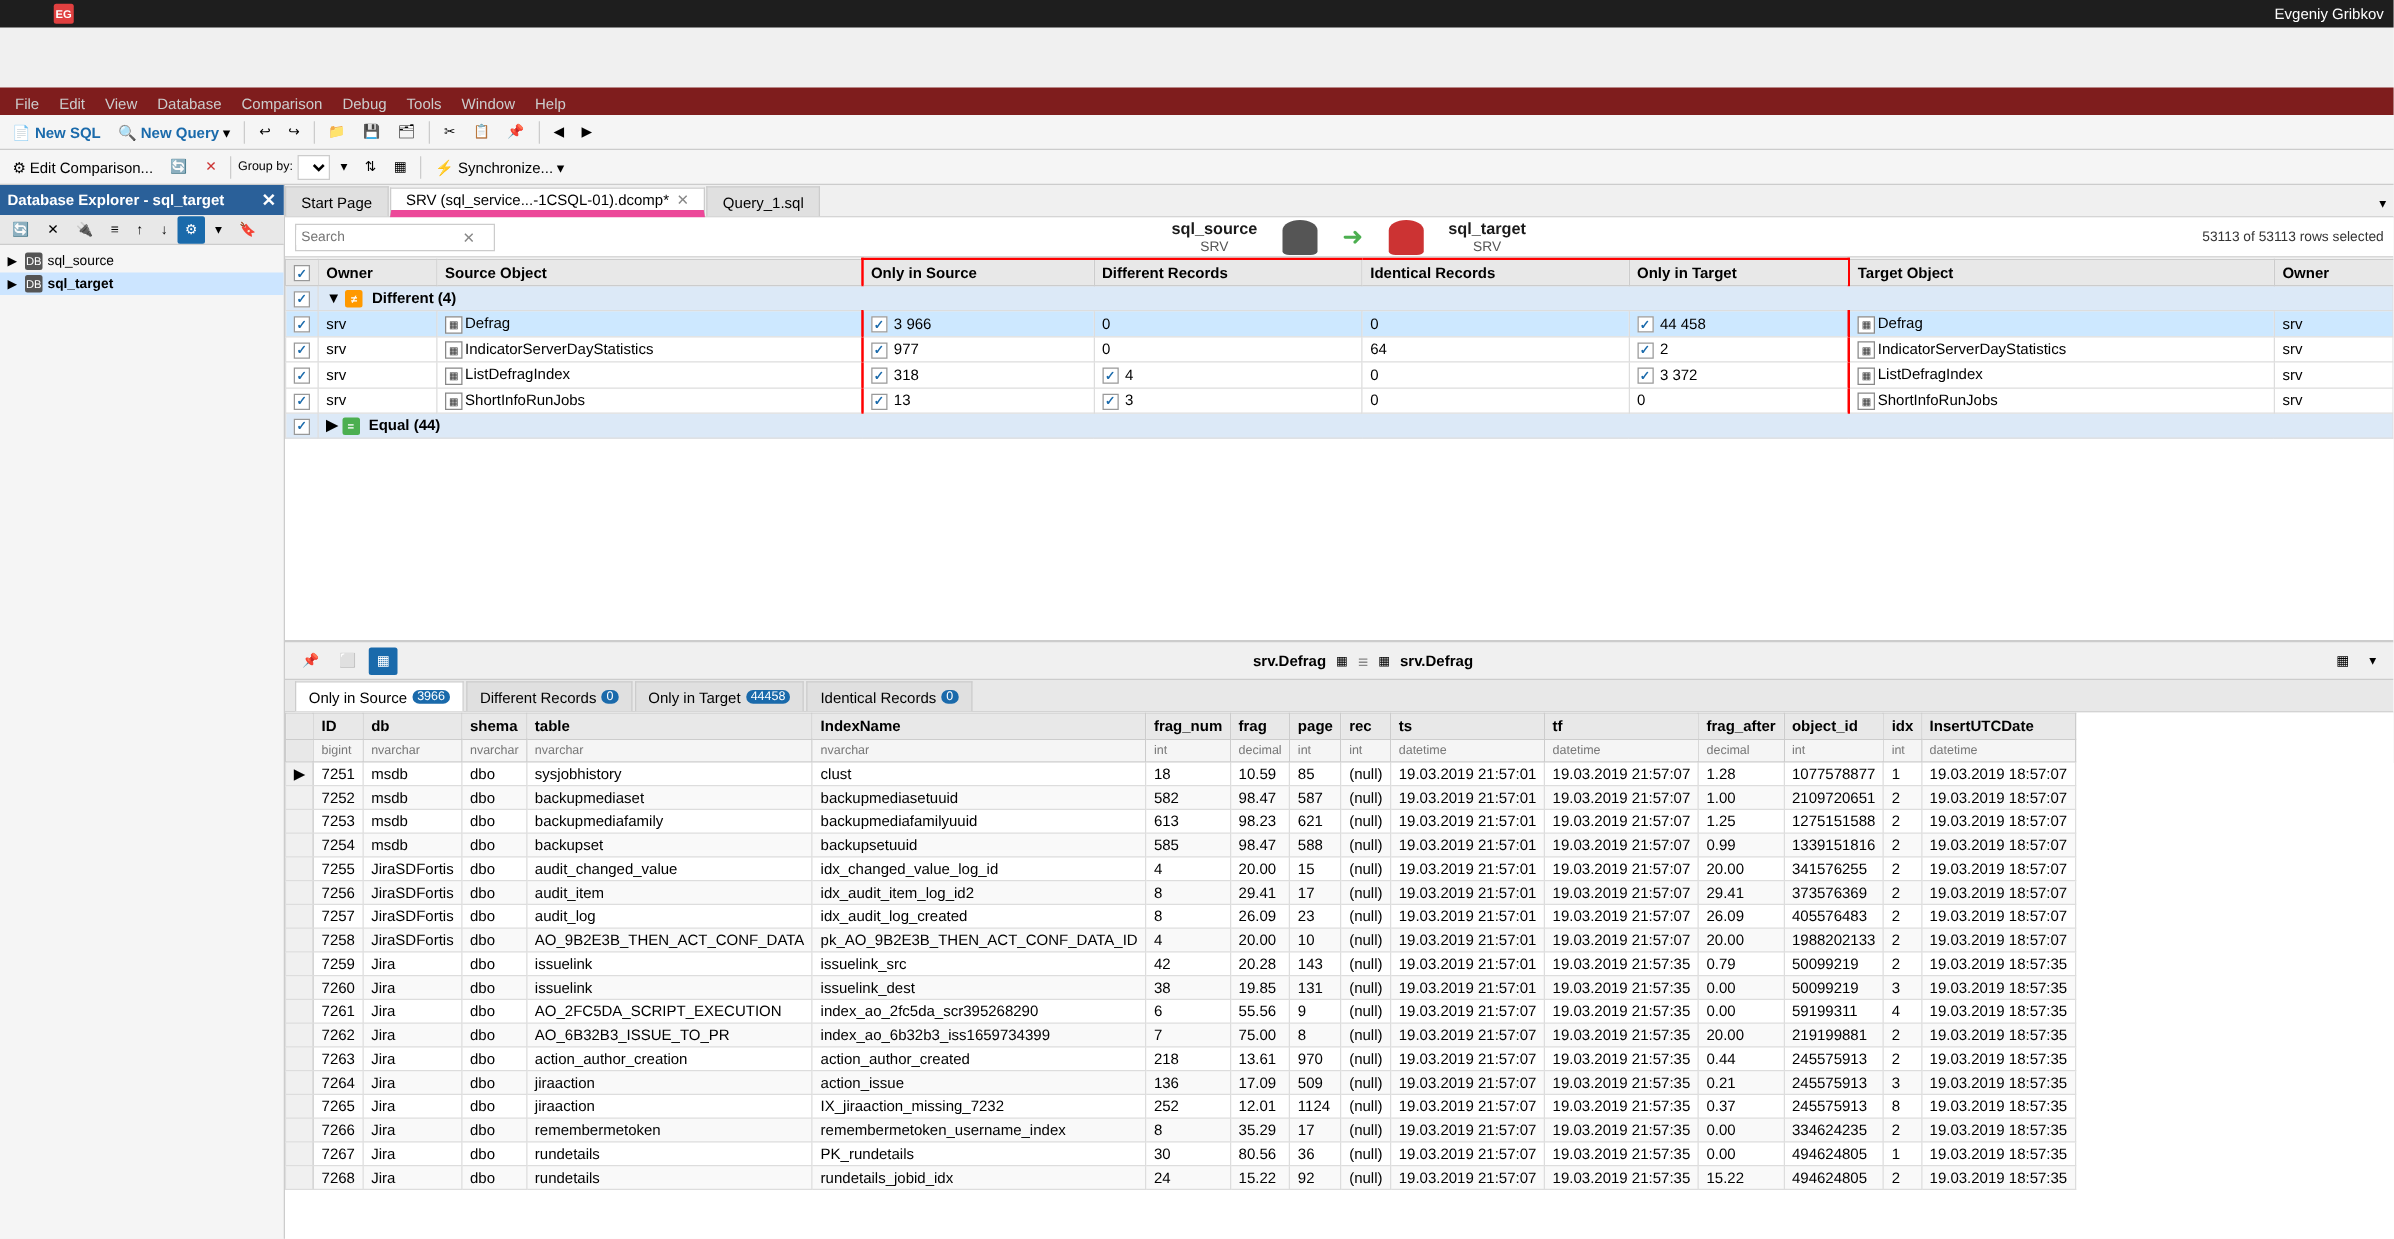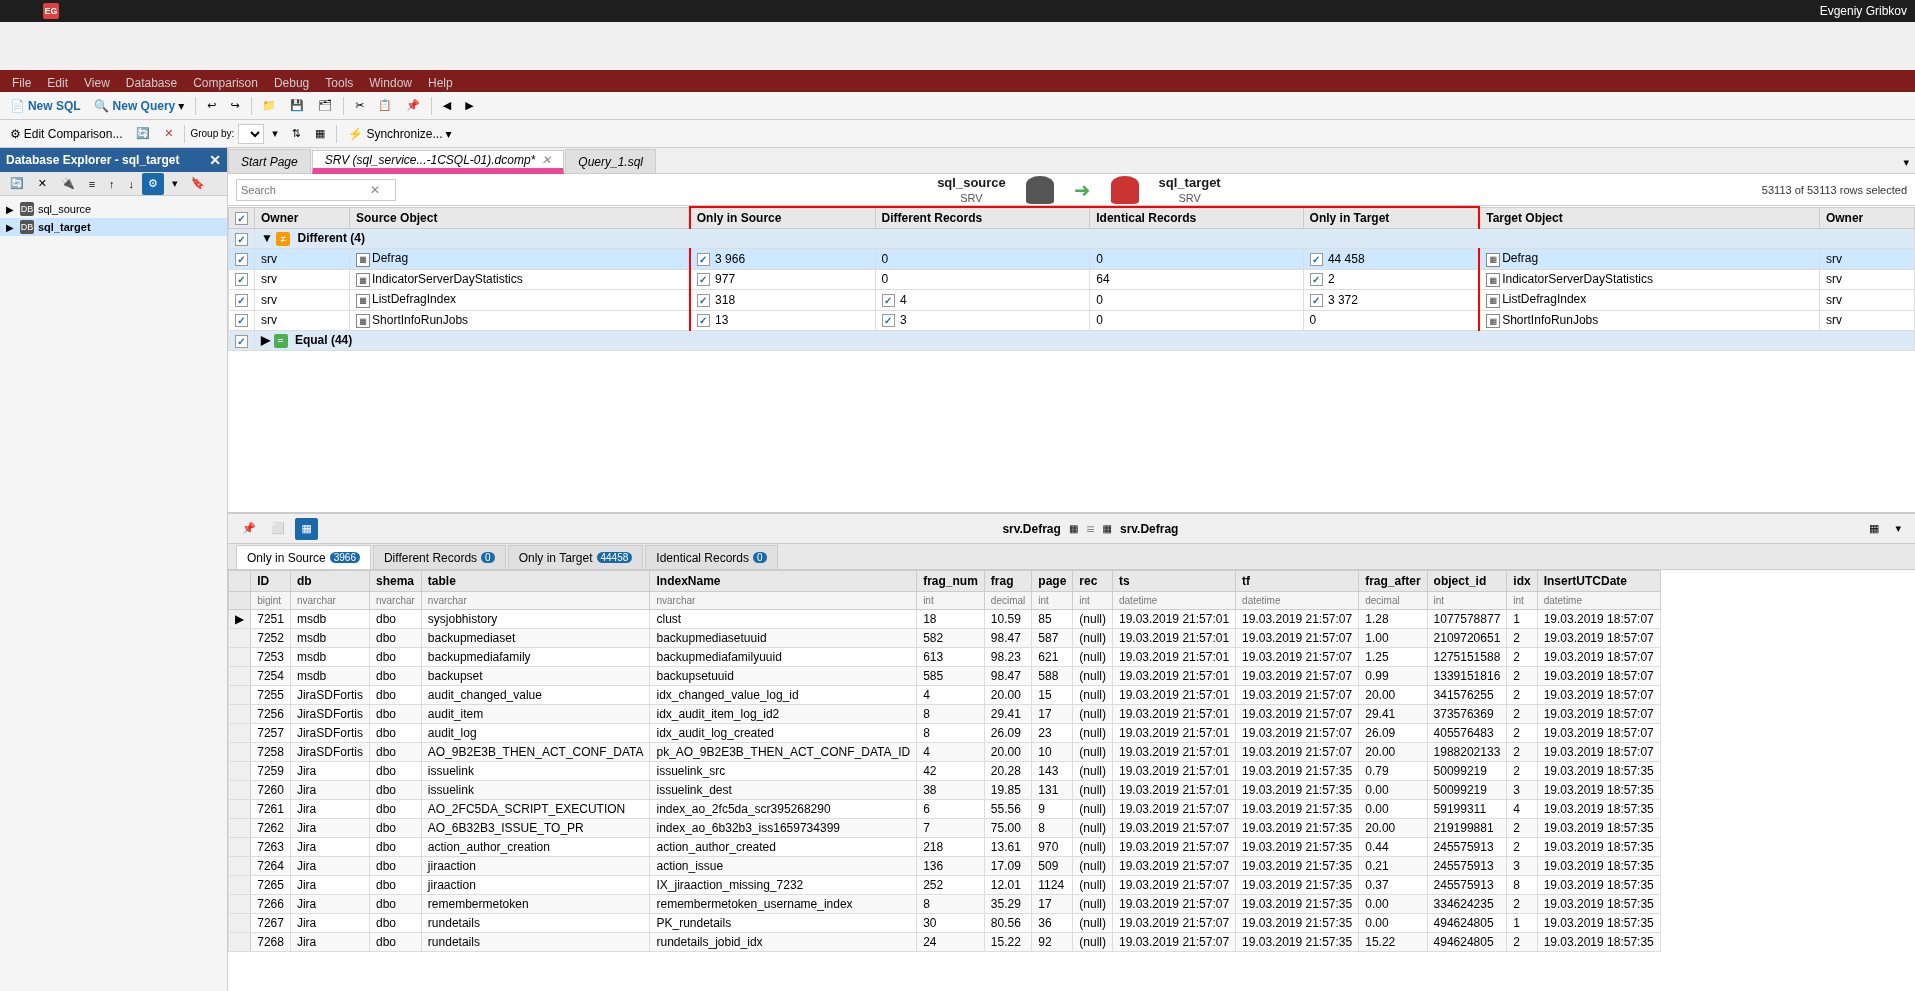--- a/index.html
+++ b/index.html
@@ -40,21 +40,21 @@
     .tree-icon { width: 14px; height: 14px; display: inline-flex; align-items: center; justify-content: center; }
     .db-icon { background: #f0a040; border-radius: 2px; }
     .tree-label { font-size: 11px; }
     .tree-label.bold { font-weight: 600; }
 
     
     #right-content { flex: 1; display: flex; flex-direction: column; overflow: hidden; }
 
     
     #tabs-bar { height: 26px; background: #f0f0f0; display: flex; align-items: flex-end; border-bottom: 1px solid #ccc; }
-    .tab { height: 24px; padding: 0 12px; display: flex; align-items: center; gap: 6px; cursor: pointer; border: 1px solid #ccc; border-bottom: none; background: #e0e0e0; font-size: 11px; margin-right: 1px; font-style: italic; }
+    .tab { height: 24px; padding: 0 12px; display: flex; align-items: center; gap: 6px; cursor: pointer; border: 1px solid #ccc; border-bottom: none; background: #e0e0e0; font-size: 11px; margin-right: 1px; }
     .tab.active { background: #fff; border-bottom: 6px solid #ec4899; margin-bottom: -1px; }
     .tab-close { font-size: 12px; color: #888; cursor: pointer; }
 
     
     #content-area { flex: 1; display: flex; flex-direction: column; overflow: hidden; background: #fff; }
 
     
     #comparison-panel { height: 340px; display: flex; flex-direction: column; border-bottom: 2px solid #ccc; overflow: hidden; }
 
     

